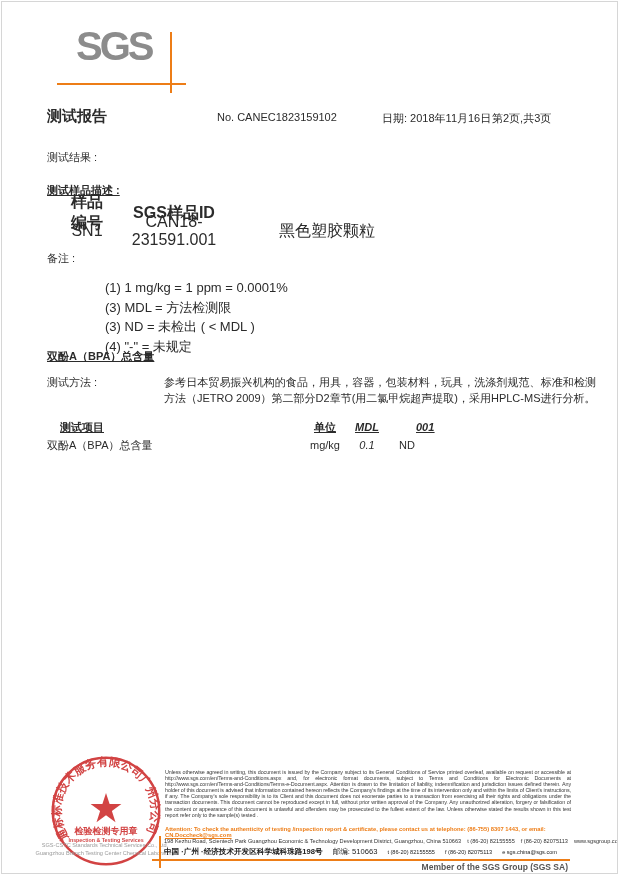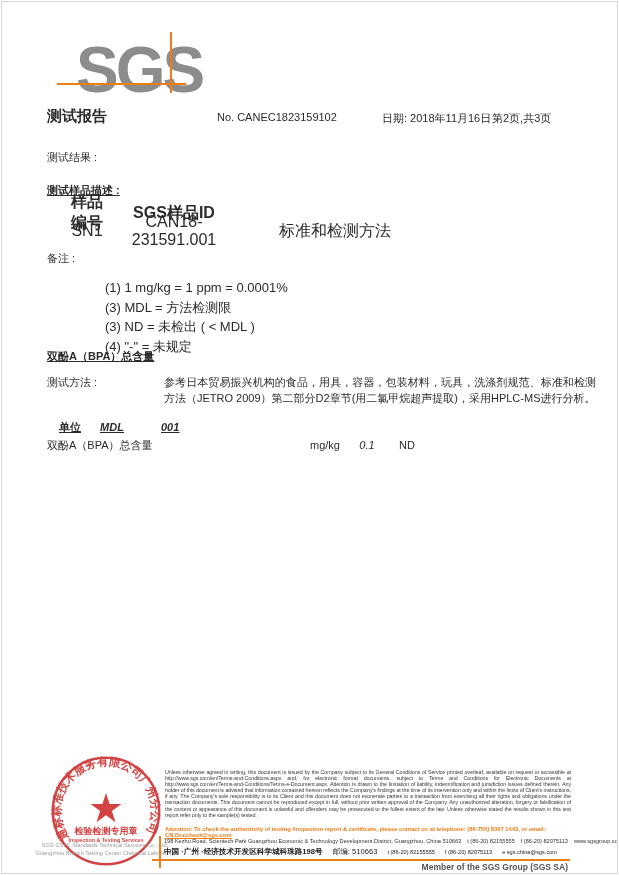--- a/index.html
+++ b/index.html
@@ -5,21 +5,21 @@
   * { margin:0; padding:0; box-sizing:border-box; }
   html,body { background:#ffffff; }
   body { font-family:"Liberation Sans","DejaVu Sans",sans-serif; color:#2b2b2b; }
   .page {
     position:relative; width:617px; height:873px; margin:1px;
     background:#fff; border:1px solid #d6d6d6; overflow:hidden;
   }
   .abs { position:absolute; }
 
   
-  .logo-text { left:74px; top:40px; font-size:64px; font-weight:900; letter-spacing:-3px;
+  .logo-text { left:74px; top:16px; font-size:40px; font-weight:900; letter-spacing:-3px;
                color:#8c8c8c; line-height:56px; }
   .logo-hline { left:55px; top:81px; width:129px; height:2px; background:#ed7d17; }
   .logo-vline { left:168px; top:30px; width:2px; height:61px; background:#ed7d17; }
 
   .doc-title { left:45px; top:105px; font-size:15px; font-weight:bold; }
   .report-no { left:215px; top:109px; font-size:11px; }
   .report-date { left:380px; top:109px; font-size:11px; }
   .page-info { left:490px; top:109px; font-size:11px; }
 
   .label-11 { font-size:11px; }
@@ -96,38 +96,39 @@
   <div class="abs label-11 sample-desc-label">测试样品描述 :</div>
 
   <div class="abs sample-table">
     <div class="tr th">
       <span class="c1">样品编号</span>
       <span class="c2">SGS样品ID</span>
     </div>
     <div class="tr">
       <span class="c1">SN1</span>
       <span class="c2">CAN18-231591.001</span>
-      <span class="c3">标准和检测方法</span>
+      <span class="c3">黑色塑胶颗粒</span>
     </div>
   </div>
 
   <div class="abs label-11 notes-label">备注 :</div>
   <div class="abs notes">
     <div>(1) 1 mg/kg = 1 ppm = 0.0001%</div>
     <div>(3) MDL = 方法检测限</div>
     <div>(3) ND = 未检出 ( &lt; MDL )</div>
     <div>(4) "-" = 未规定</div>
   </div>
 
   <div class="abs bpa-heading">双酚A（BPA）总含量</div>
   <div class="abs method-label">测试方法 :</div>
   <div class="abs method-text">参考日本贸易振兴机构的食品，用具，容器，包装材料，玩具，洗涤剂规范、标准和检测方法（JETRO 2009）第二部分D2章节(用二氯甲烷超声提取)，采用HPLC-MS进行分析。</div>
 
   <div class="abs result-table">
     <div class="tr th">
+      <span class="ci"><span>测试项目</span></span>
       <span class="cu"><span>单位</span></span>
       <span class="cm"><span>MDL</span></span>
       <span class="cs"><span>001</span></span>
     </div>
     <div class="tr">
       <span class="ci">双酚A（BPA）总含量</span>
       <span class="cu">mg/kg</span>
       <span class="cm">0.1</span>
       <span class="cs">ND</span>
     </div>

